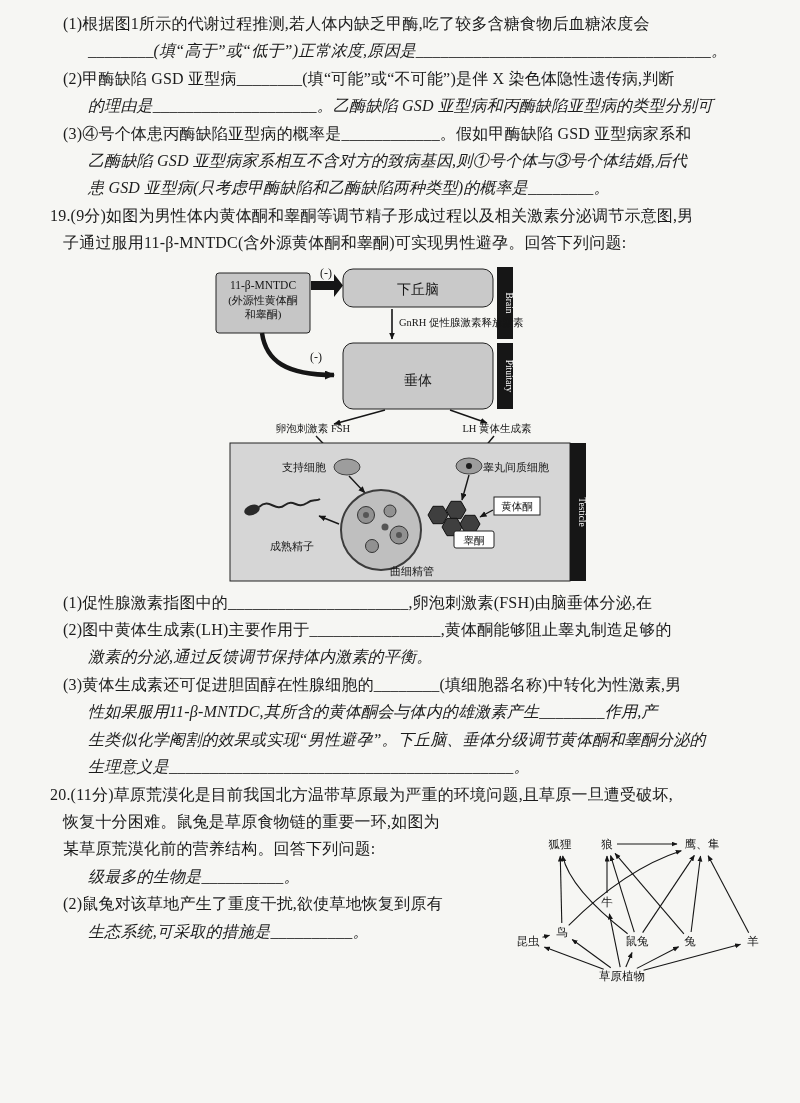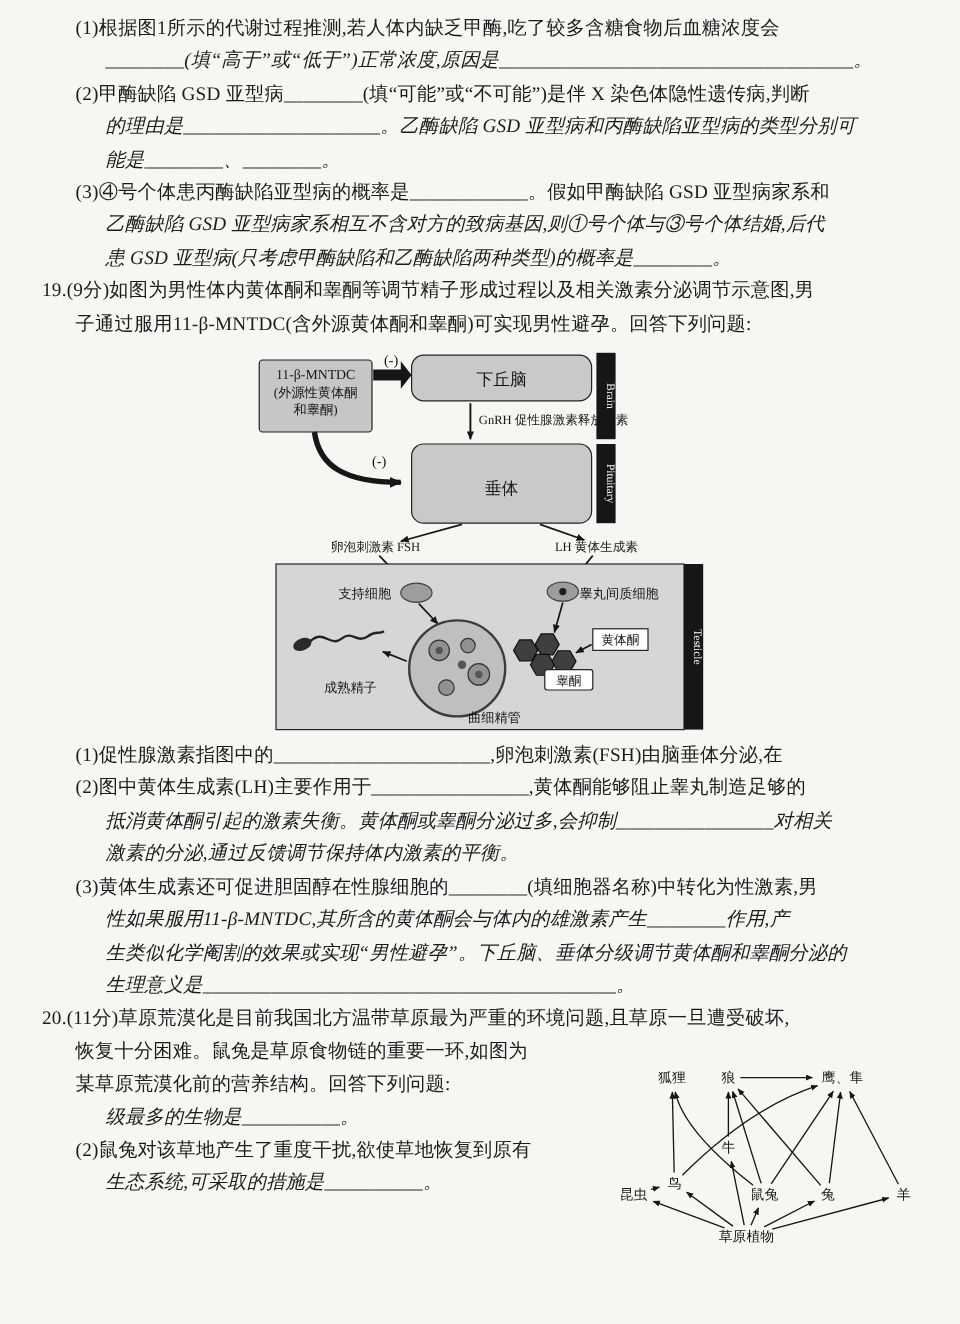--- a/index.html
+++ b/index.html
@@ -6,41 +6,40 @@
   html,body { width:800px; height:1103px; }
   body {
     background:#f6f6f3;
     color:#1b1b1b;
     font-family:"Liberation Serif","DejaVu Serif",serif;
     font-size:16px;
     overflow:hidden;
   }
   .page { width:652px; height:1103px; padding-top:10px; position:relative; }
   .line { line-height:27.4px; white-space:nowrap; letter-spacing:0.2px; }
-  .ind0 { padding-left:35px; }
+  .ind0 { padding-left:50px; }
   .ind1 { padding-left:63px; }
   .ind2 { padding-left:88px;font-style:italic; }
   .diagram-wrap { margin:6px 0 4px 182px; height:322px; }
   .q20 { position:relative; }
   .foodweb-wrap { position:absolute; left:510px; top:33px; }
   svg text { font-family:"Liberation Serif","DejaVu Serif",serif; fill:#161616; }
   svg text.white { fill:#ffffff; }
 </style>
 </head>
 <body style="background: rgb(246, 246, 243);">
 
 <div class="page">
 
   <div>
 
   <div class="line ind1">(1)根据图1所示的代谢过程推测,若人体内缺乏甲酶,吃了较多含糖食物后血糖浓度会</div>
       <div class="line ind2">________(填“高于”或“低于”)正常浓度,原因是____________________________________。</div>
       <div class="line ind1">(2)甲酶缺陷 GSD 亚型病________(填“可能”或“不可能”)是伴 X 染色体隐性遗传病,判断</div>
       <div class="line ind2">的理由是____________________。乙酶缺陷 GSD 亚型病和丙酶缺陷亚型病的类型分别可</div>
-      <div class="line ind2">能是________、________。</div>
       <div class="line ind1">(3)④号个体患丙酶缺陷亚型病的概率是____________。假如甲酶缺陷 GSD 亚型病家系和</div>
       <div class="line ind2">乙酶缺陷 GSD 亚型病家系相互不含对方的致病基因,则①号个体与③号个体结婚,后代</div>
       <div class="line ind2">患 GSD 亚型病(只考虑甲酶缺陷和乙酶缺陷两种类型)的概率是________。</div>
     </div>
 
   <div>
 
   <div class="line ind0">19.(9分)如图为男性体内黄体酮和睾酮等调节精子形成过程以及相关激素分泌调节示意图,男</div>
       <div class="line ind1">子通过服用11-β-MNTDC(含外源黄体酮和睾酮)可实现男性避孕。回答下列问题:</div>
     </div>
@@ -144,21 +143,20 @@
       <text x="292" y="281" text-anchor="middle" font-size="10.5">睾酮</text>
 
       <text x="230" y="312" text-anchor="middle" font-size="11">曲细精管</text>
     </svg>
   </div>
 
   <div>
 
   <div class="line ind1">(1)促性腺激素指图中的______________________,卵泡刺激素(FSH)由脑垂体分泌,在</div>
       <div class="line ind1">(2)图中黄体生成素(LH)主要作用于________________,黄体酮能够阻止睾丸制造足够的</div>
-      <div class="line ind2">抵消黄体酮引起的激素失衡。黄体酮或睾酮分泌过多,会抑制________________对相关</div>
       <div class="line ind2">激素的分泌,通过反馈调节保持体内激素的平衡。</div>
       <div class="line ind1">(3)黄体生成素还可促进胆固醇在性腺细胞的________(填细胞器名称)中转化为性激素,男</div>
       <div class="line ind2">性如果服用11-β-MNTDC,其所含的黄体酮会与体内的雄激素产生________作用,产</div>
       <div class="line ind2">生类似化学阉割的效果或实现“男性避孕”。下丘脑、垂体分级调节黄体酮和睾酮分泌的</div>
       <div class="line ind2">生理意义是__________________________________________。</div>
     </div>
 
   <div class="q20">
     <div>
 

